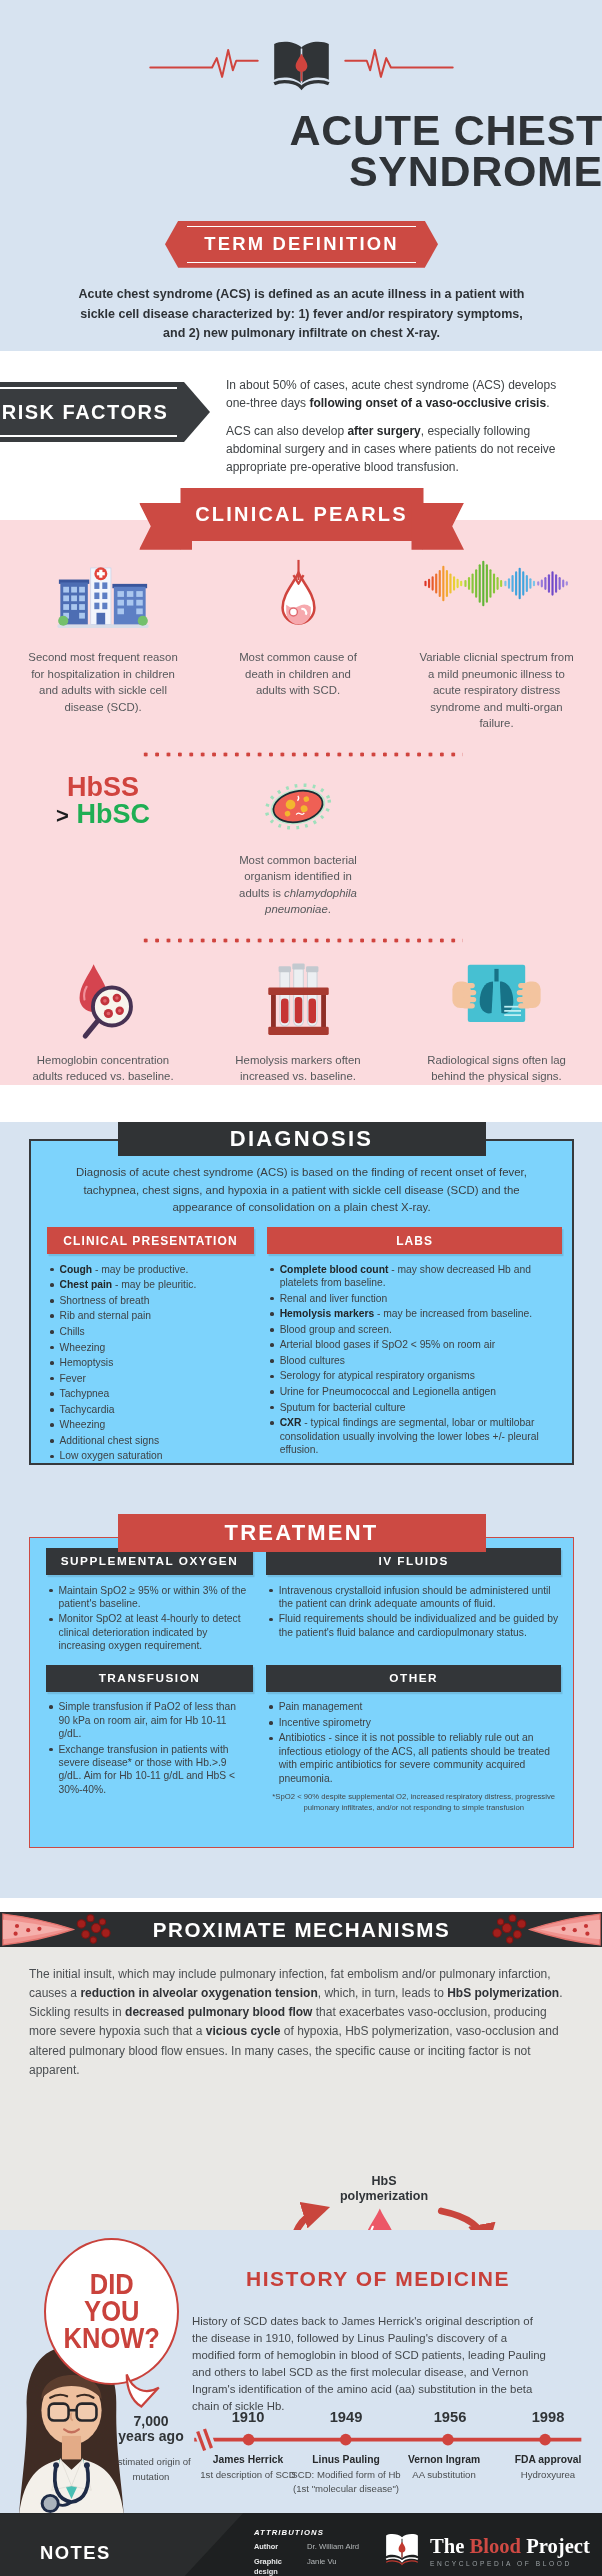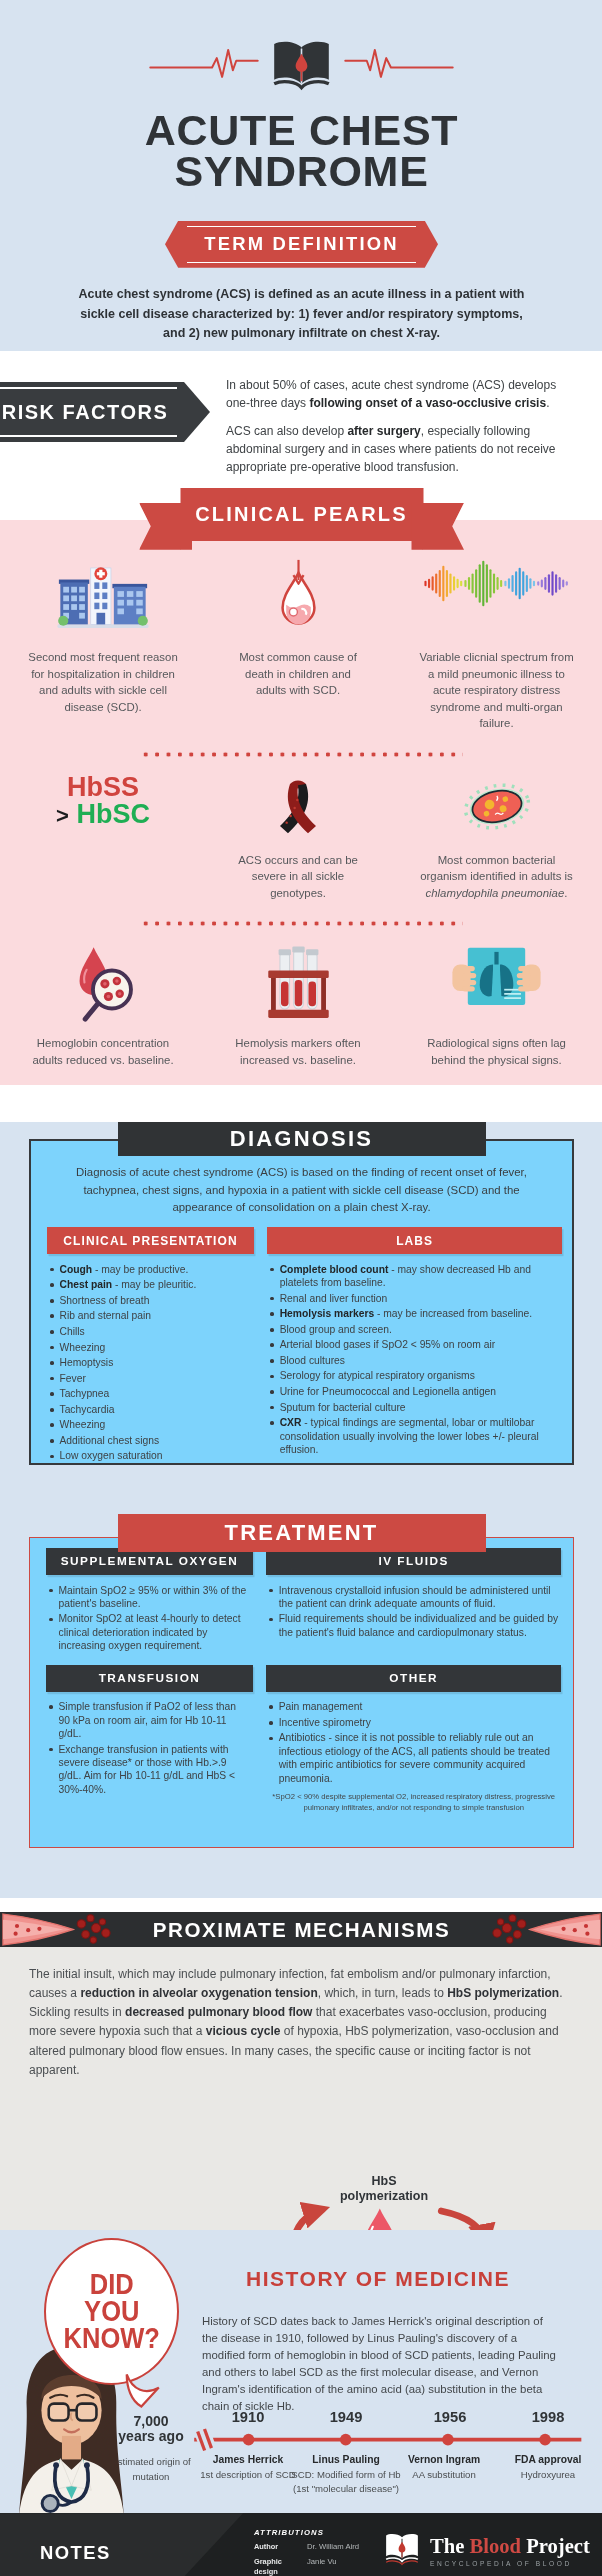--- a/index.html
+++ b/index.html
@@ -13,21 +13,21 @@
   .sec-pearls{height:565px;background:#fbdbde}
   .gap1{height:16px;background:#fff}
   .sec-diag{height:776px;background:#d7e3f0}
   .gap2{height:14.7px;background:#fff}
   .sec-mechbar{height:35px;background:#2c2e30;overflow:hidden}
   .sec-mech{height:283px;background:#e9e8e5}
   .sec-history{height:283px;background:#d7e3f0}
   .sec-footer{height:84px;background:#1e2021;overflow:hidden}
   
   .logo-row{display:flex;justify-content:center;align-items:center;gap:10.3px;padding-top:38px}
-  .title{margin-top:10.3px;text-align:center;font-weight:bold;font-size:43px;line-height:.95;
+  .title{margin-top:10.3px;text-align:right;font-weight:bold;font-size:43px;line-height:.95;
          color:#2f3337;letter-spacing:0.7px}
   .ribbon-term{position:relative;width:273px;height:47px;margin:19px auto 0;background:#cc4a43;
     clip-path:polygon(0 50%,13.2px 0,calc(100% - 13.2px) 0,100% 50%,calc(100% - 13.2px) 100%,13.2px 100%);
     display:flex;align-items:center;justify-content:center}
   .ribbon-term::before{content:"";position:absolute;left:22px;right:22px;top:5.1px;bottom:5.1px;
     border-top:1.8px solid #fff;border-bottom:1.8px solid #fff}
   .ribbon-term span{color:#fff;font-weight:bold;font-size:18.4px;letter-spacing:2.2px}
   .definition{width:456px;margin:17.6px auto 0;text-align:center;font-weight:bold;
     font-size:12.5px;line-height:1.55;color:#2e3236}
   
@@ -87,21 +87,21 @@
   .vessel{position:absolute;top:0;height:35px}
   .vessel.vl{left:0}.vessel.vr{right:0;transform:scaleX(-1)}
   .mech-para{margin:0 29px;padding-top:17.6px;font-size:12px;line-height:1.6;color:#4b4f52}
   .mech-para strong{color:#2f3236}
   .cycle{position:relative;height:184px}
   .cnode{position:absolute;font-weight:bold;color:#303438;text-align:center;
     white-space:pre-line;line-height:1.18;font-size:12.5px}
   
   .hist-head{position:absolute;left:198px;width:360px;top:37px;text-align:center;
     font-weight:bold;font-size:21px;letter-spacing:1.5px;color:#c8403a}
-  .hist-para{position:absolute;left:202px;width:359px;top:71px;font-size:11.4px;line-height:1.5;color:#43474a}
+  .hist-para{position:absolute;left:192px;width:359px;top:71px;font-size:11.4px;line-height:1.5;color:#43474a}
   .bubble{position:absolute;left:44px;top:7.4px;width:135px;height:147px;background:#fff;
     border:2.6px solid #c9423c;border-radius:50%;display:flex;align-items:center;justify-content:center;z-index:2}
   .bubble .btxt{color:#c9423c;font-weight:bold;font-size:29px;line-height:.92;text-align:center;
     transform:scaleX(.88);white-space:pre-line}
   .bubble-tail{position:absolute;left:125px;top:143px;z-index:3}
   .avatar{position:absolute;left:8.8px;top:109px;width:125px;height:174px;z-index:1}
   .tl-svg{position:absolute;left:0;top:198px}
   .tl-year{position:absolute;top:179px;transform:translateX(-50%);font-weight:bold;font-size:14.7px;color:#303437;text-align:center}
   .tl-year0{top:184px;font-size:14px;line-height:1.05;white-space:pre-line}
   .tl-entry{position:absolute;top:224px;transform:translateX(-50%);text-align:center;width:110px}
@@ -300,36 +300,20 @@
       <div class="p-icon short">
         <div class="hb-icon">
           <div><span class="hb-red">HbSS</span></div>
           <div><span class="hb-blk">&gt;</span>
                <span class="hb-grn">HbSC</span></div>
         </div>
       </div>
     </div>
     <div class="pearl">
       <div class="p-icon short">
-        <svg width="60" height="68" viewBox="0 0 90 100">
-          <path d="M33 14 a14 11 0 0 1 24 0 L53 24 a9 7 0 0 0 -16 0 Z" fill="#8e1d1a"></path>
-          <path d="M57 14 C66 40 56 64 30 88 L18 77 C42 55 48 36 45 16 Z" fill="#1b1c1e"></path>
-          <path d="M33 14 C24 40 34 64 60 88 L72 77 C48 55 42 36 45 16 Z" fill="#8e1d1a"></path>
-          <g fill="#c0392f">
-              <circle cx="34" cy="62" r="1.8"></circle>
-              <circle cx="28" cy="72" r="1.8"></circle>
-              <circle cx="40" cy="50" r="1.8"></circle>
-              <circle cx="44" cy="38" r="1.8"></circle>
-            </g>
-        </svg>
-      </div>
-      <p class="p-cap">ACS occurs and can be severe in all sickle genotypes.</p>
-    </div>
-    <div class="pearl">
-      <div class="p-icon short">
         <svg width="76" height="65" viewBox="0 0 110 90">
           <g transform="rotate(-12 55 45)">
             <ellipse cx="55" cy="45" rx="46" ry="30" fill="none" stroke="#9fe0bc" stroke-width="5" stroke-dasharray="4 9"></ellipse>
             <ellipse cx="55" cy="45" rx="40" ry="25" fill="#b8e9cf"></ellipse>
             <ellipse cx="55" cy="45" rx="36" ry="22" fill="#ef6055" stroke="#1d2b33" stroke-width="2.5"></ellipse>
             <circle cx="45" cy="40" r="7" fill="#f3b62f"></circle>
               <circle cx="63" cy="50" r="5" fill="#f3b62f"></circle>
               <circle cx="69" cy="37" r="4" fill="#f3b62f"></circle>
               <circle cx="38" cy="52" r="4" fill="#f3b62f"></circle>
             <path d="M50 56 q3 -3 6 0 q3 3 6 0" fill="none" stroke="#fff" stroke-width="1.8"></path>

